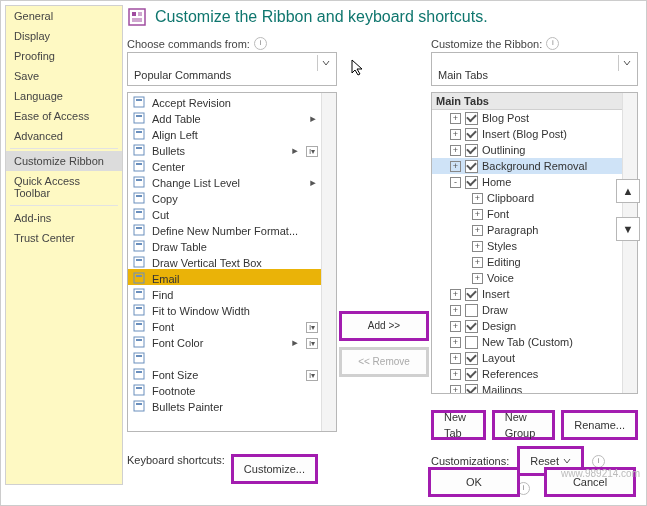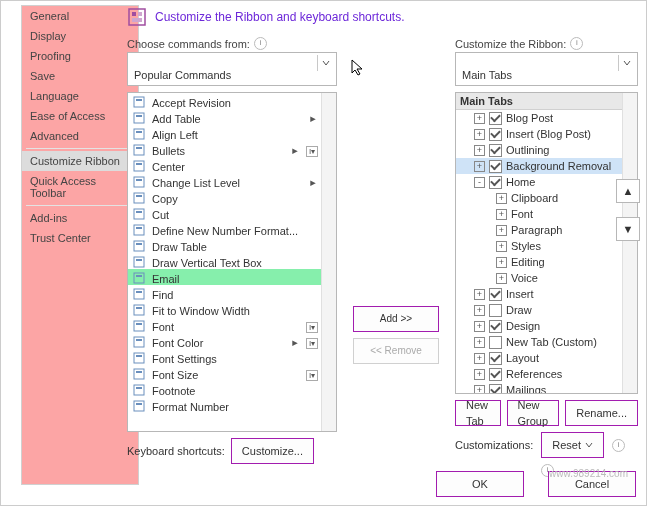--- a/index.html
+++ b/index.html
@@ -1,62 +1,62 @@
 <!DOCTYPE html>
 <html><head>
 <meta charset="utf-8">
 <style>
 html,body{margin:0;padding:0;font-family:"Segoe UI",Tahoma,sans-serif;font-size:11px;color:#333;background:#fff}
 .dialog{position:relative;width:647px;height:506px;background:#fff;border:1px solid #ccc;box-sizing:border-box;overflow:hidden}
-.sidebar{position:absolute;left:20px;top:4px;width:116px;height:478px;border:1px solid #d0d0d0;background:#fca5a5}
+.sidebar{position:absolute;left:4px;top:4px;width:116px;height:478px;border:1px solid #d0d0d0;background:#fef9c3}
 .sidebar-item{padding:4px 8px;cursor:pointer;color:#444}
 .sidebar-item.selected{background:#dcdcdc}
 .divider{height:1px;background:#e3e3e3;margin:2px 4px}
 .main{position:absolute;left:126px;top:6px;right:8px;bottom:40px}
 .header{display:flex;align-items:center;gap:8px;margin-bottom:6px}
 .header svg{flex:0 0 auto}
-.header-title{font-size:12px;color:#6d28d9}
-.two-col{display:flex;gap:24px}
+.header-title{font-size:16px;color:#0f766e}
+.two-col{display:flex;gap:12px}
 .col{display:flex;flex-direction:column}
 .col.left{width:210px}
 .col.right{flex:1}
 .label-row{display:flex;align-items:center;gap:4px;margin:4px 0 2px;color:#444}
 .dropdown{position:relative;border:1px solid #b7b7b7;height:20px;line-height:20px;padding:12px 18px 0 6px;background:#fff;cursor:default}
 .dropdown .chev{position:absolute;right:2px;top:2px;width:16px;height:16px;border-left:1px solid #c8c8c8;display:flex;align-items:center;justify-content:center}
 .listbox{border:1px solid #b7b7b7;background:#fff;height:338px;margin-top:6px;overflow:hidden;position:relative}
 .list-scroll{position:absolute;right:0;top:0;bottom:0;width:14px;border-left:1px solid #e0e0e0;background:#f4f4f4}
 .list-items{position:absolute;left:0;right:14px;top:0;bottom:0;overflow:hidden}
 .cmd{display:flex;align-items:flex-end;gap:6px;height:16px;padding:0 4px;white-space:nowrap}
-.cmd.selected{background:#86efac}
+.cmd.selected{background:#eab308}
 .cmd-icon{width:14px;height:14px;flex:0 0 auto;display:flex;align-items:center;justify-content:center}
 .cmd-label{flex:1}
 .cmd-sub{width:10px;text-align:center;color:#555}
-.kb-row{display:flex;align-items:center;gap:6px;margin-top:6px}
-.btn{border:1px solid #a21caf;background:#fdfdfd;padding:2px 10px;cursor:pointer;color:#333;height:20px;line-height:16px;display:inline-flex;align-items:center;gap:4px}
+.kb-row{display:flex;gap:6px;margin-top:22px}
+.btn{border:3px solid #a21caf;background:#fdfdfd;padding:2px 10px;cursor:pointer;color:#333;height:20px;line-height:16px;display:inline-flex;align-items:center;gap:4px}
 .tree{border:1px solid #b7b7b7;background:#fff;height:300px;margin-top:6px;overflow:hidden;position:relative}
 .tree-items{position:absolute;left:0;right:14px;top:0;bottom:0;overflow:hidden}
 .tree-header{background:#e8e8e8;font-weight:bold;padding:2px 4px;border-bottom:1px solid #d0d0d0}
 .tree-row{display:flex;align-items:center;gap:4px;height:16px;padding:0 4px}
 .tree-row .exp{width:9px;height:9px;border:1px solid #888;font-size:9px;line-height:8px;text-align:center;color:#555;flex:0 0 auto}
 .tree-row .cb{width:11px;height:11px;border:1px solid #888;background:#fff;flex:0 0 auto;position:relative}
 .tree-row .cb.checked::after{content:"";position:absolute;left:1px;top:1px;width:7px;height:4px;border-left:2px solid #555;border-bottom:2px solid #555;transform:rotate(-45deg)}
 .tree-row.selected{background:#cfe3f7}
 .indent1{padding-left:18px}
 .indent2{padding-left:40px}
 .middle-btns{display:flex;flex-direction:column;gap:6px;justify-content:center;width:70px;align-items:center;margin-top:160px}
 .middle-btns .btn{width:64px;justify-content:center;font-size:10px}
 .middle-btns .btn.disabled{color:#aaa;border-color:#d0d0d0}
 .arrow-stack{position:absolute;right:-2px;top:146px;display:flex;flex-direction:column;gap:14px}
 .arrow-btn{width:22px;height:22px;border:1px solid #b7b7b7;display:flex;align-items:center;justify-content:center;background:#fff}
-.bottom-row{display:flex;gap:6px;margin-top:6px;align-items:center}
+.bottom-row{display:flex;gap:6px;margin-top:16px;align-items:center}
 .cust-row{display:flex;gap:8px;margin-top:6px;align-items:center}
 .footer{position:absolute;right:10px;bottom:8px;display:flex;gap:24px}
 .footer .btn{width:66px;justify-content:center}
 .help-icon{width:11px;height:11px;border:1px solid #bbb;border-radius:50%;font-size:8px;line-height:10px;text-align:center;color:#888}
-.watermark{position:absolute;right:18px;bottom:26px;color:#bbb;font-size:10px;pointer-events:none}
+.watermark{position:absolute;right:6px;bottom:26px;color:#bbb;font-size:10px;pointer-events:none}
 .cursor{position:absolute;left:350px;top:58px;pointer-events:none}
 </style>
 </head>
 <body>
 
 <div class="dialog">
 
   <div class="sidebar" id="sidebar">
       <div class="sidebar-item">General</div>
       <div class="sidebar-item">Display</div>
@@ -252,21 +252,20 @@
                 <span class="cmd-sub">▸</span>
                 <span class="cmd-sub" style="border:1px solid #aaa;font-size:8px">I▾</span>
               </div>
               <div class="cmd">
                 <span class="cmd-icon">
                   <svg width="12" height="12">
                     <rect x="1" y="1" width="10" height="10" fill="none" stroke="#6a8fbd"></rect>
                     <rect x="3" y="3" width="6" height="2" fill="#6a8fbd"></rect>
                   </svg>
                 </span>
-                <span class="cmd-label">Font Settings</span>
               </div>
               <div class="cmd">
                 <span class="cmd-icon">
                   <svg width="12" height="12">
                     <rect x="1" y="1" width="10" height="10" fill="none" stroke="#6a8fbd"></rect>
                     <rect x="3" y="3" width="6" height="2" fill="#6a8fbd"></rect>
                   </svg>
                 </span>
                 <span class="cmd-label">Font Size</span>
                 <span class="cmd-sub" style="border:1px solid #aaa;font-size:8px">I▾</span>
@@ -280,21 +279,21 @@
                 </span>
                 <span class="cmd-label">Footnote</span>
               </div>
               <div class="cmd">
                 <span class="cmd-icon">
                   <svg width="12" height="12">
                     <rect x="1" y="1" width="10" height="10" fill="none" stroke="#6a8fbd"></rect>
                     <rect x="3" y="3" width="6" height="2" fill="#6a8fbd"></rect>
                   </svg>
                 </span>
-                <span class="cmd-label">Format Number</span>
+                <span class="cmd-label">Bullets Painter</span>
               </div>
               <div class="cmd">
                 <span class="cmd-icon"></span>
               </div>
             </div>
           <div class="list-scroll"></div>
         </div>
         <div class="kb-row">
           <span>Keyboard shortcuts:</span>
           <span class="btn">Customize...</span>

